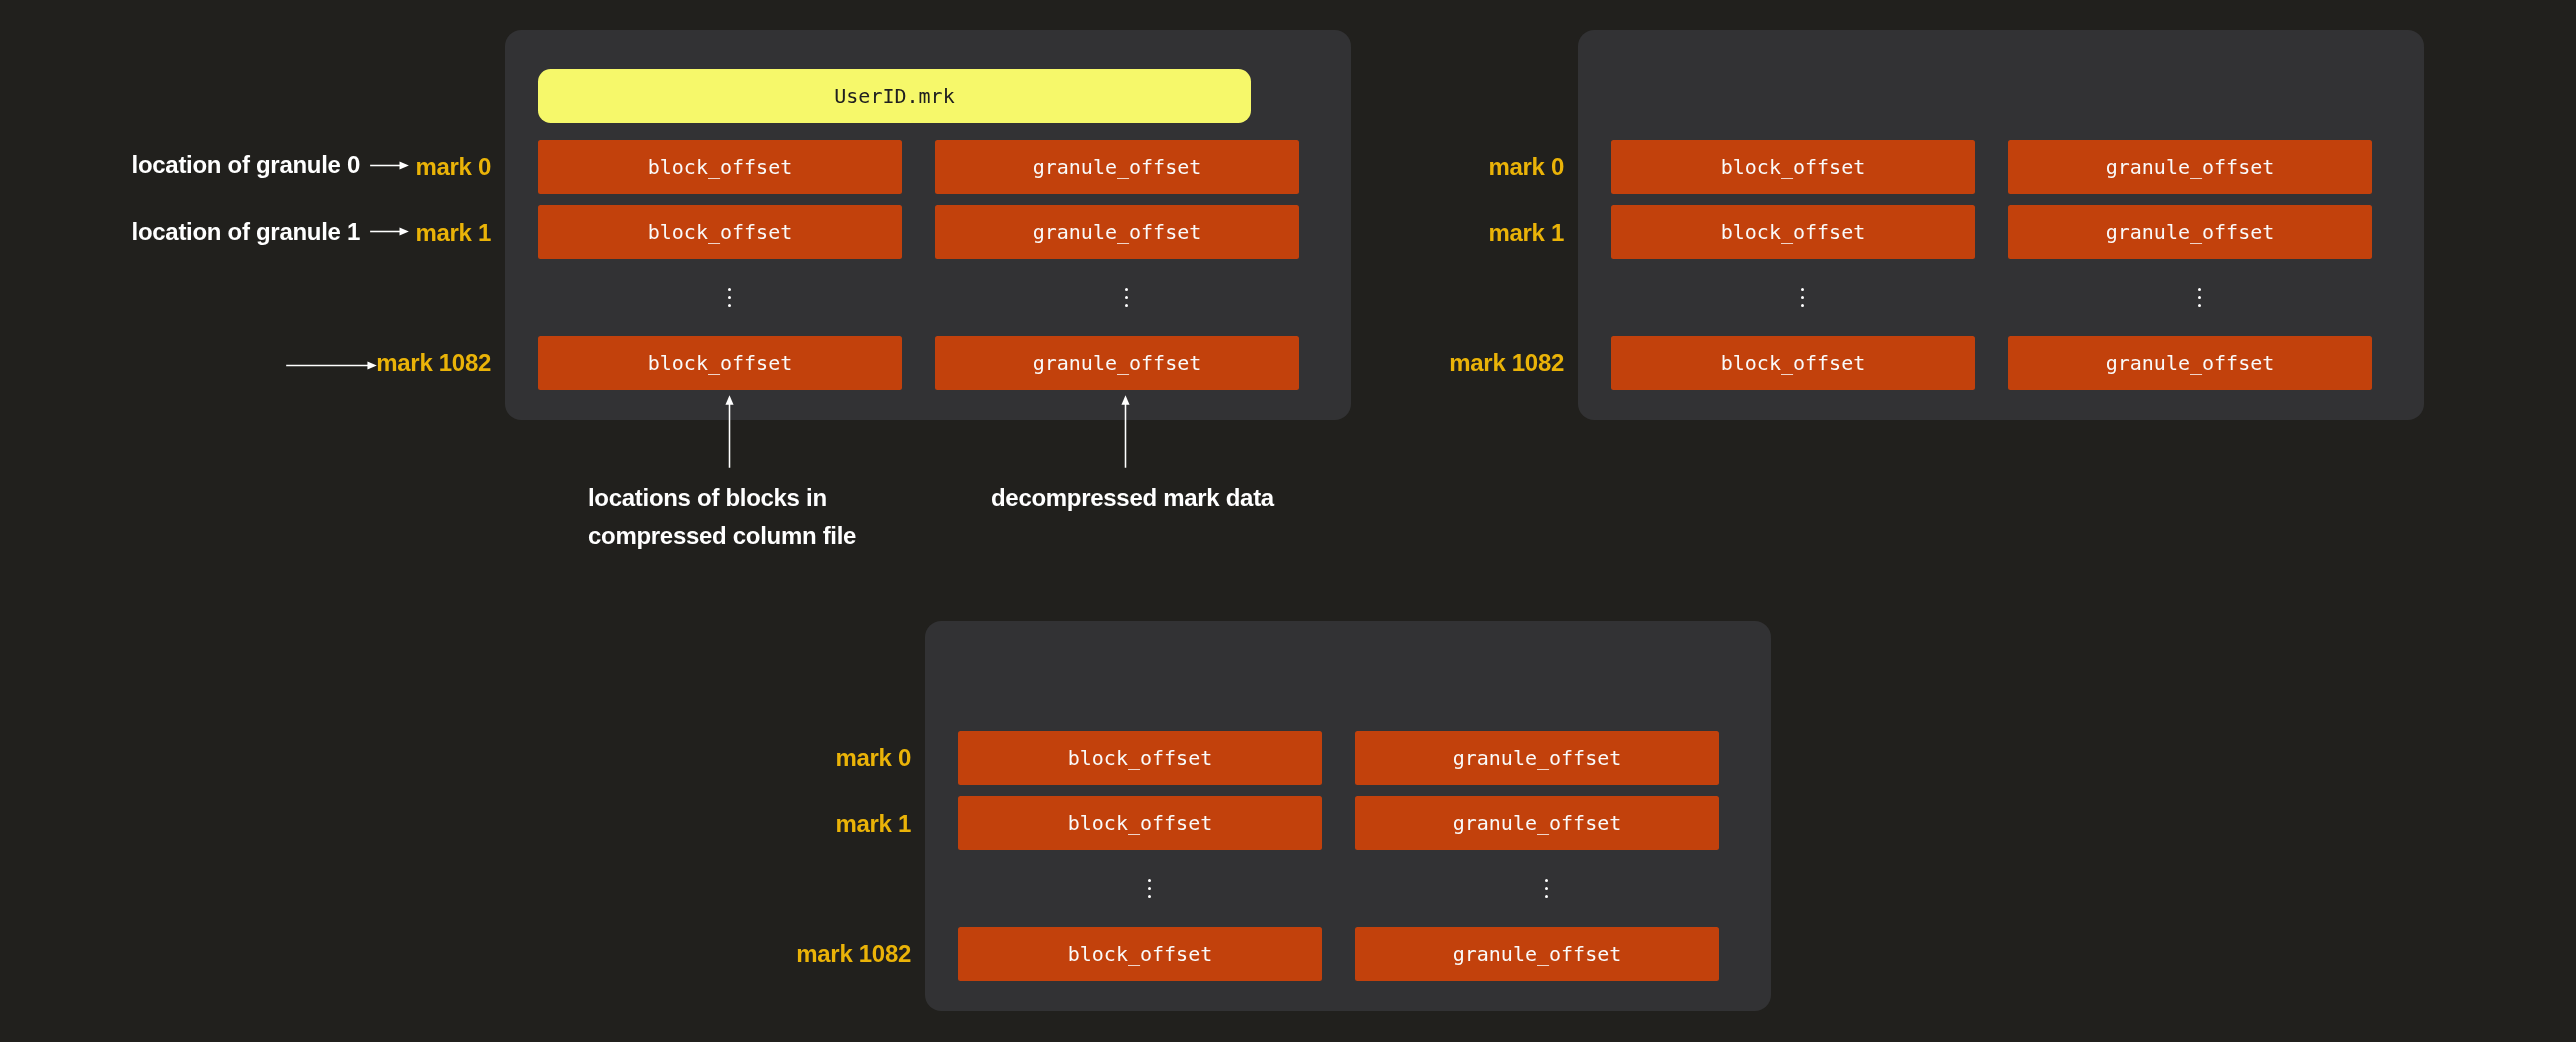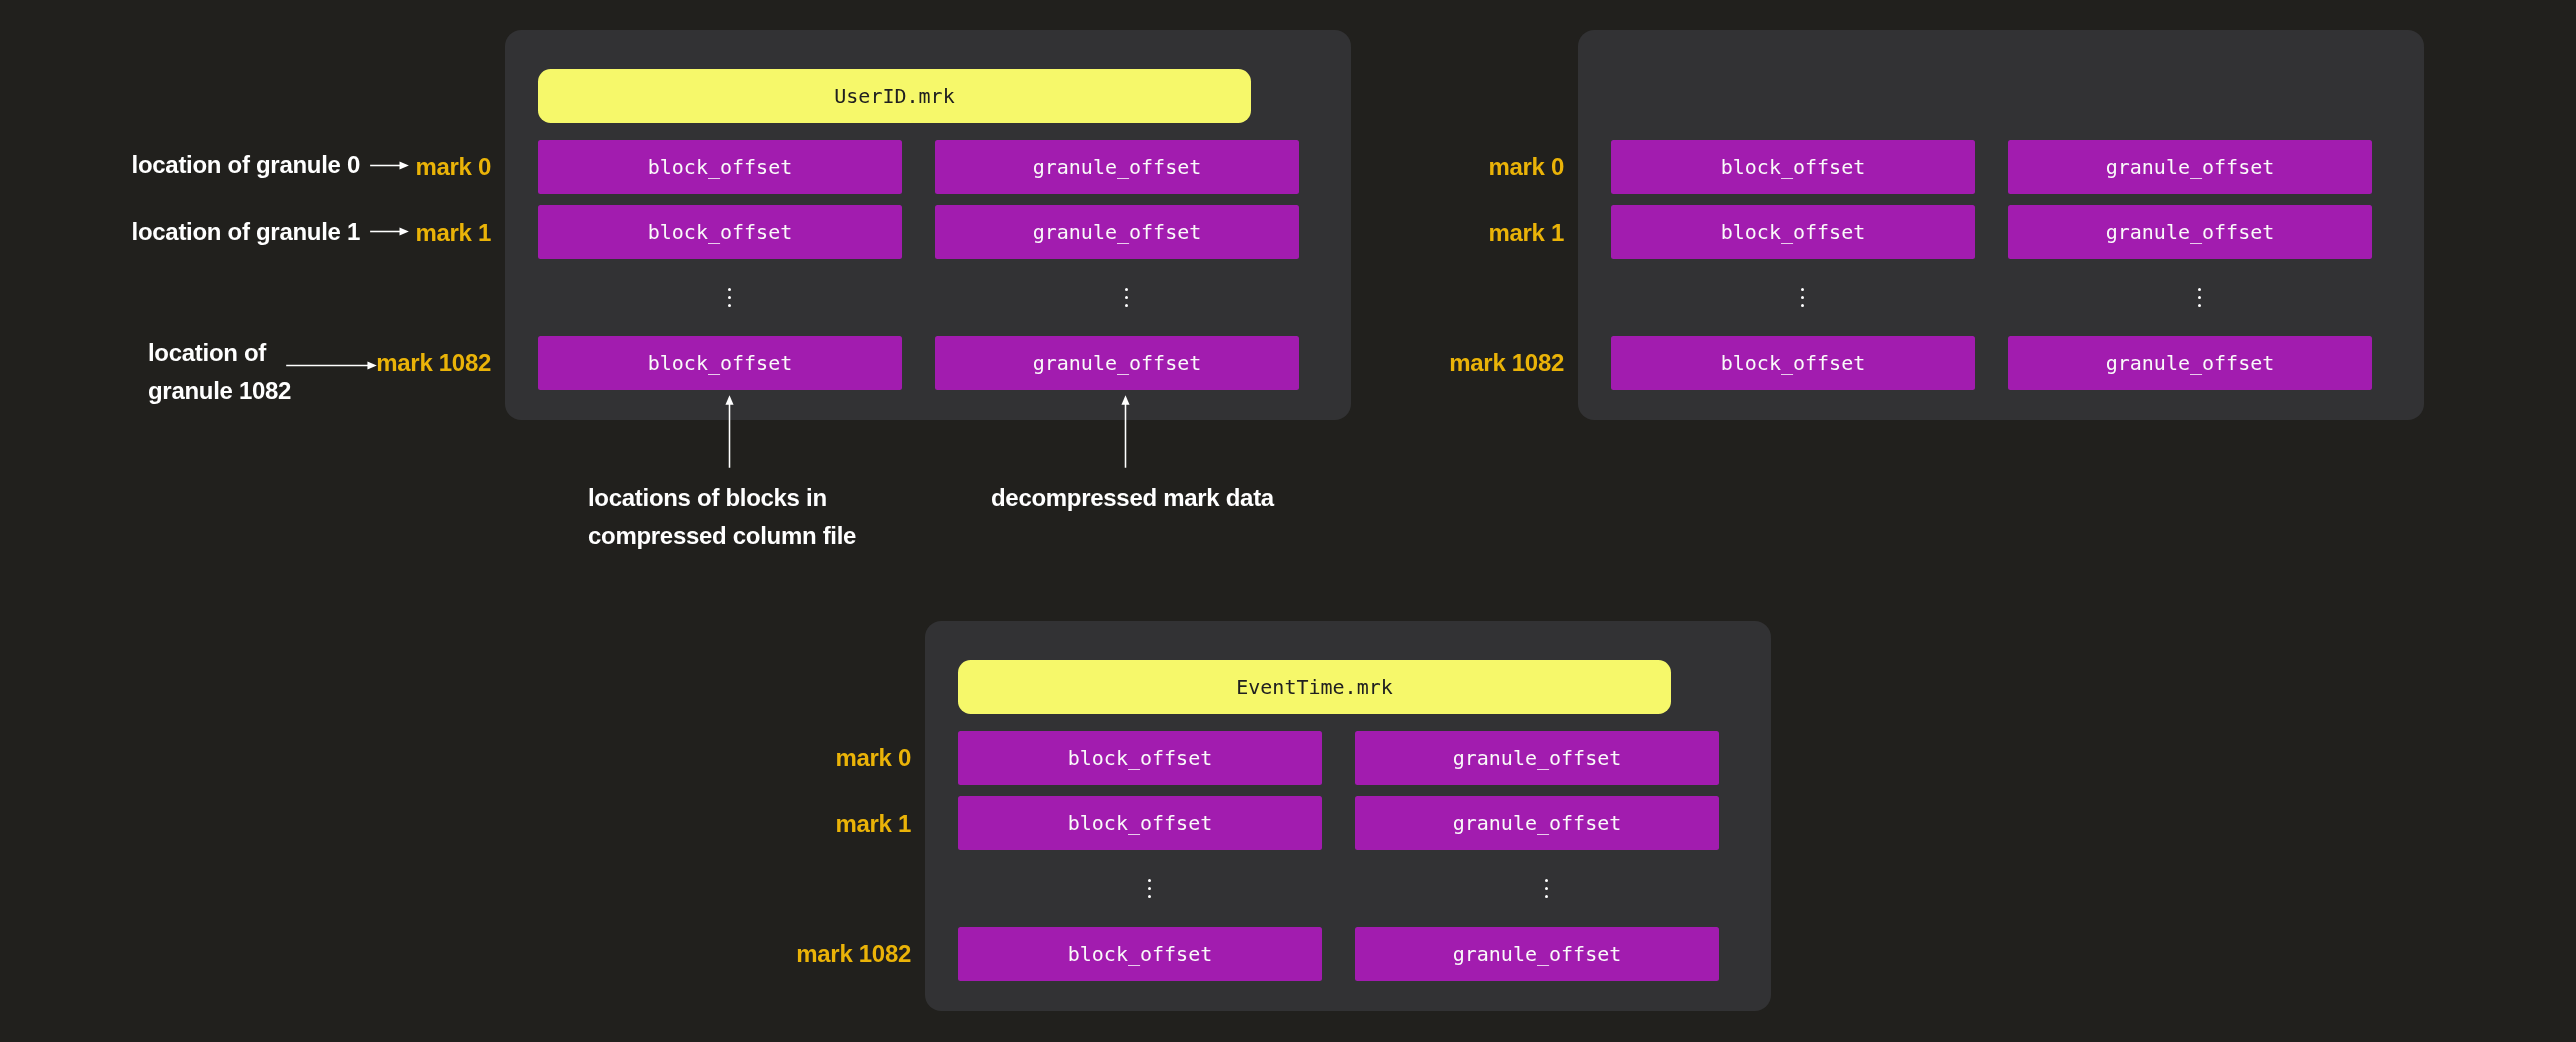--- a/index.html
+++ b/index.html
@@ -37,21 +37,21 @@
     align-items: center;
     justify-content: center;
     font-family: "DejaVu Sans Mono", monospace;
     font-size: 20px;
     color: #202020;
   }
   .cell {
     position: absolute;
     width: 364px;
     height: 54px;
-    background: #a21caf;
+    background: #c2410c;
     border-radius: 2.5px;
     display: flex;
     align-items: center;
     justify-content: center;
     font-family: "DejaVu Sans Mono", monospace;
     font-size: 20px;
     color: #fafafa;
   }
   .r0 { top: 110px; }
   .r1 { top: 175px; }
@@ -111,24 +111,20 @@
     <line x1="0" y1="12" x2="50" y2="12" stroke="#ffffff" stroke-width="2.5"></line>
     <polygon points="62,12 47,5.5 47,18.5" fill="#ffffff"></polygon>
   </svg>
 
   <div class="ann right" style="left:107px; top:213px; width:253px;">location of granule 1</div>
   <svg class="arrow" style="left:370px; top:224px;" width="39" height="15" viewBox="0 0 62 24">
     <line x1="0" y1="12" x2="50" y2="12" stroke="#ffffff" stroke-width="2.5"></line>
     <polygon points="62,12 47,5.5 47,18.5" fill="#ffffff"></polygon>
   </svg>
 
-  <div class="ann" style="left:148px; top:334px;">
-    <div>location of</div>
-    <div>granule 1082</div>
-  </div>
   <svg class="arrow" style="left:286px; top:358px;" width="91" height="15" viewBox="0 0 145 24">
     <line x1="0" y1="12" x2="133" y2="12" stroke="#ffffff" stroke-width="2.5"></line>
     <polygon points="145,12 130,5.5 130,18.5" fill="#ffffff"></polygon>
   </svg>
 
   <div class="panel" style="left:505px; top:29.5px;">
     <div class="mark m0">mark 0</div>
     <div class="mark m1">mark 1</div>
     <div class="mark m1082">mark 1082</div>
     <div class="panel-header">UserID.mrk</div>
@@ -186,21 +182,20 @@
     <div>compressed column file</div>
   </div>
   <div class="ann" style="left:991px; top:479px;">
     <div>decompressed mark data</div>
   </div>
 
   <div class="panel" style="left:925px; top:621px;">
     <div class="mark m0">mark 0</div>
     <div class="mark m1">mark 1</div>
     <div class="mark m1082">mark 1082</div>
-    <div class="panel-header">EventTime.mrk</div>
     <div class="cell r0 c0">block_offset</div>
     <div class="cell r0 c1">granule_offset</div>
     <div class="cell r1 c0">block_offset</div>
     <div class="cell r1 c1">granule_offset</div>
     <div class="dots c0">
         <i></i>
         <i></i>
         <i></i>
       </div>
     <div class="dots c1">

